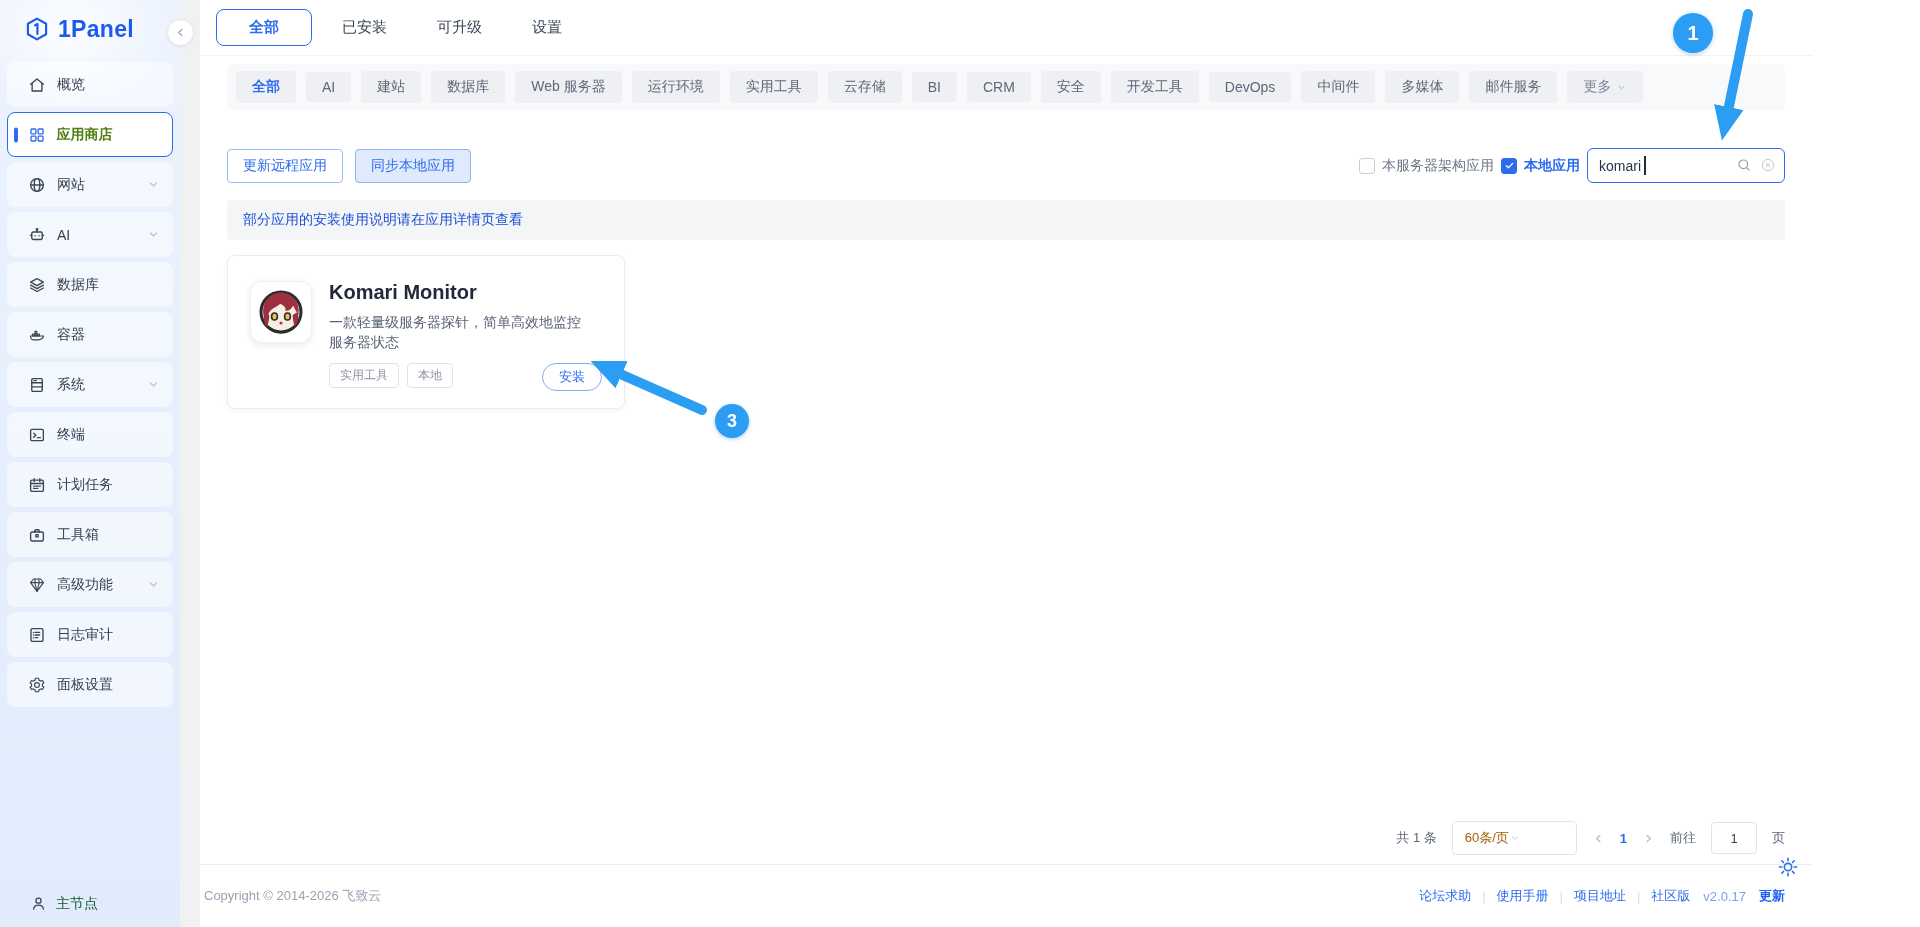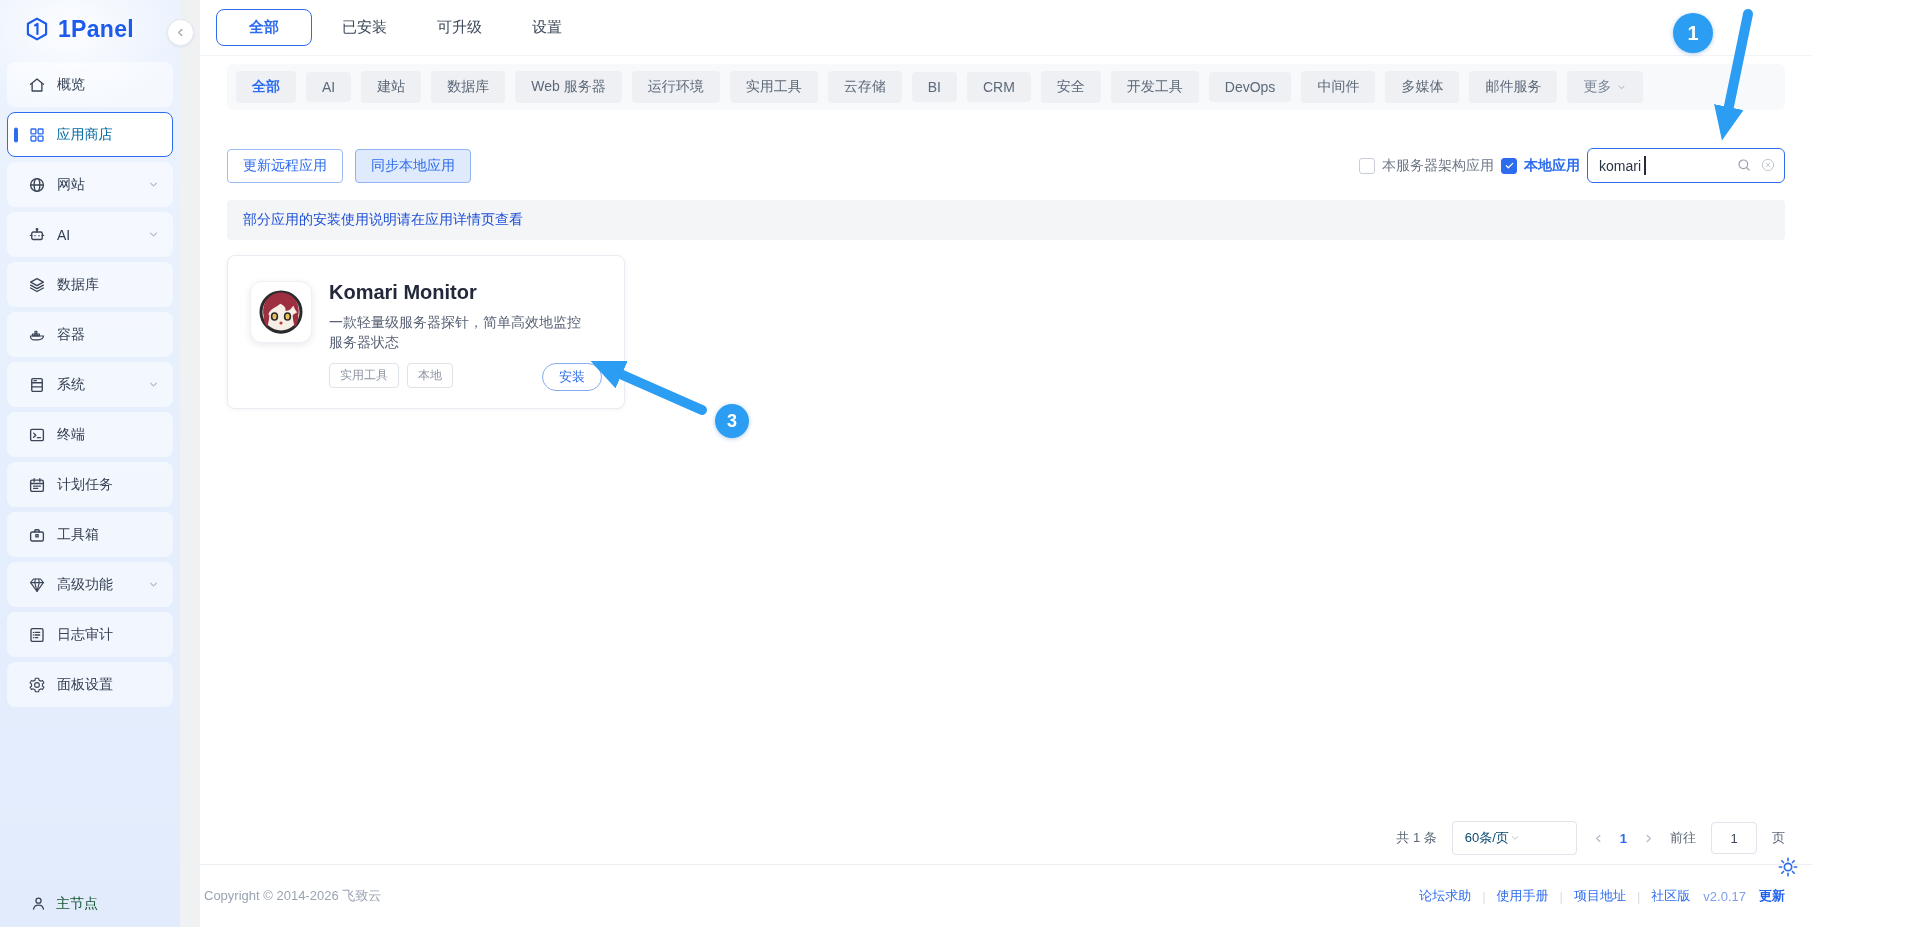--- a/index.html
+++ b/index.html
@@ -16,21 +16,21 @@
   .logo{height:58px;display:flex;align-items:center;padding-left:24px;gap:8px;position:relative}
   .logo-text{font-size:23px;font-weight:800;color:#1d5bee;letter-spacing:.3px}
   .menu{padding:4px 7px 0;position:relative}
   .s-item{position:relative;height:45px;margin-bottom:5px;border-radius:8px;background:rgba(255,255,255,.5);
     display:flex;align-items:center;padding:0 13px 0 21px;font-size:14px;color:#333f52;cursor:pointer}
   .s-icon{width:18px;height:18px;margin-right:11px;color:#3b4556;flex:0 0 auto}
   .s-label{white-space:nowrap}
   .s-chevron{margin-left:auto;color:#8a94a6;width:13px;height:13px}
   .s-item.active{background:#fff;border:1.5px solid #2d6cee;padding-left:19.5px}
   .s-item.active .s-icon{color:#2d6cee}
-  .s-item.active .s-label{color:#0369a1;font-weight:400}
+  .s-item.active .s-label{color:#4d7c0f;font-weight:700}
   .notch{position:absolute;left:6px;top:50%;transform:translateY(-50%);width:4px;height:15px;border-radius:2px;background:#2d6cee}
   .node-bar{position:absolute;left:0;right:0;bottom:0;height:47px;background:#e2ebfc;
     display:flex;align-items:center;padding-left:30px;gap:9px;font-size:14px;color:#14532d}
   .node-bar .s-icon{margin-right:0;width:17px;height:17px}
 
   .gutter{position:absolute;left:180px;top:0;bottom:0;width:20px;background:#f0f1f3}
   .collapse-btn{position:absolute;left:167px;top:19px;width:27px;height:27px;border-radius:50%;
     background:#fff;border:1px solid #e4e7ec;box-shadow:0 1px 3px rgba(40,60,110,.08);
     display:flex;align-items:center;justify-content:center;color:#9aa3b1;z-index:40;cursor:pointer}
   .collapse-btn svg{width:13px;height:13px}
@@ -80,21 +80,21 @@
   .card-body{margin-left:17px;flex:1}
   .app-title{font-size:20px;color:#23293a;font-weight:600}
   .app-desc{margin-top:8px;font-size:14px;color:#596275;line-height:1.45;width:252px}
   .tag-row{margin-top:10px;display:flex;gap:8px;align-items:center}
   .tag{border:1px solid #dfe2e8;border-radius:4px;padding:3px 10px;font-size:12px;color:#8b93a1;white-space:nowrap}
   .install-btn{position:absolute;right:22px;bottom:17px;border:1px solid #88abf2;color:#2d6cee;border-radius:999px;
     padding:4px 16px;font-size:13px;background:#fff;cursor:pointer}
 
   .pagination{position:absolute;right:27px;bottom:72px;display:flex;align-items:center;gap:15px;font-size:13px;color:#5d6878}
   .page-size-select{width:125px;height:34px;border:1px solid #dfe3ea;border-radius:4px;display:flex;align-items:center;
-    padding:0 10px 0 12px;color:#0c4a6e;cursor:pointer;background:#fff}
+    padding:0 10px 0 12px;color:#a16207;cursor:pointer;background:#fff}
   .page-size-select svg{width:12px;height:12px;color:#b9c0cc;margin-left:auto}
   .pg-arrow{width:13px;height:13px;color:#b4bbc7;cursor:pointer}
   .pg-current{color:#2d6cee;font-weight:700;cursor:pointer}
   .goto-input{width:46px;height:32px;border:1px solid #dfe3ea;border-radius:4px;text-align:center;font-size:13px;color:#3c4758;outline:none}
 
   .main-divider{position:absolute;left:0;right:0;bottom:62px;height:1px;background:#eceef2}
   .main-footer{position:absolute;left:4px;right:27px;bottom:0;height:62px;display:flex;align-items:center;font-size:13px}
   .copyright{color:#9aa3b2}
   .footer-links{margin-left:auto;display:flex;align-items:center;gap:11px}
   .flink{color:#2d6cee;cursor:pointer;white-space:nowrap}

